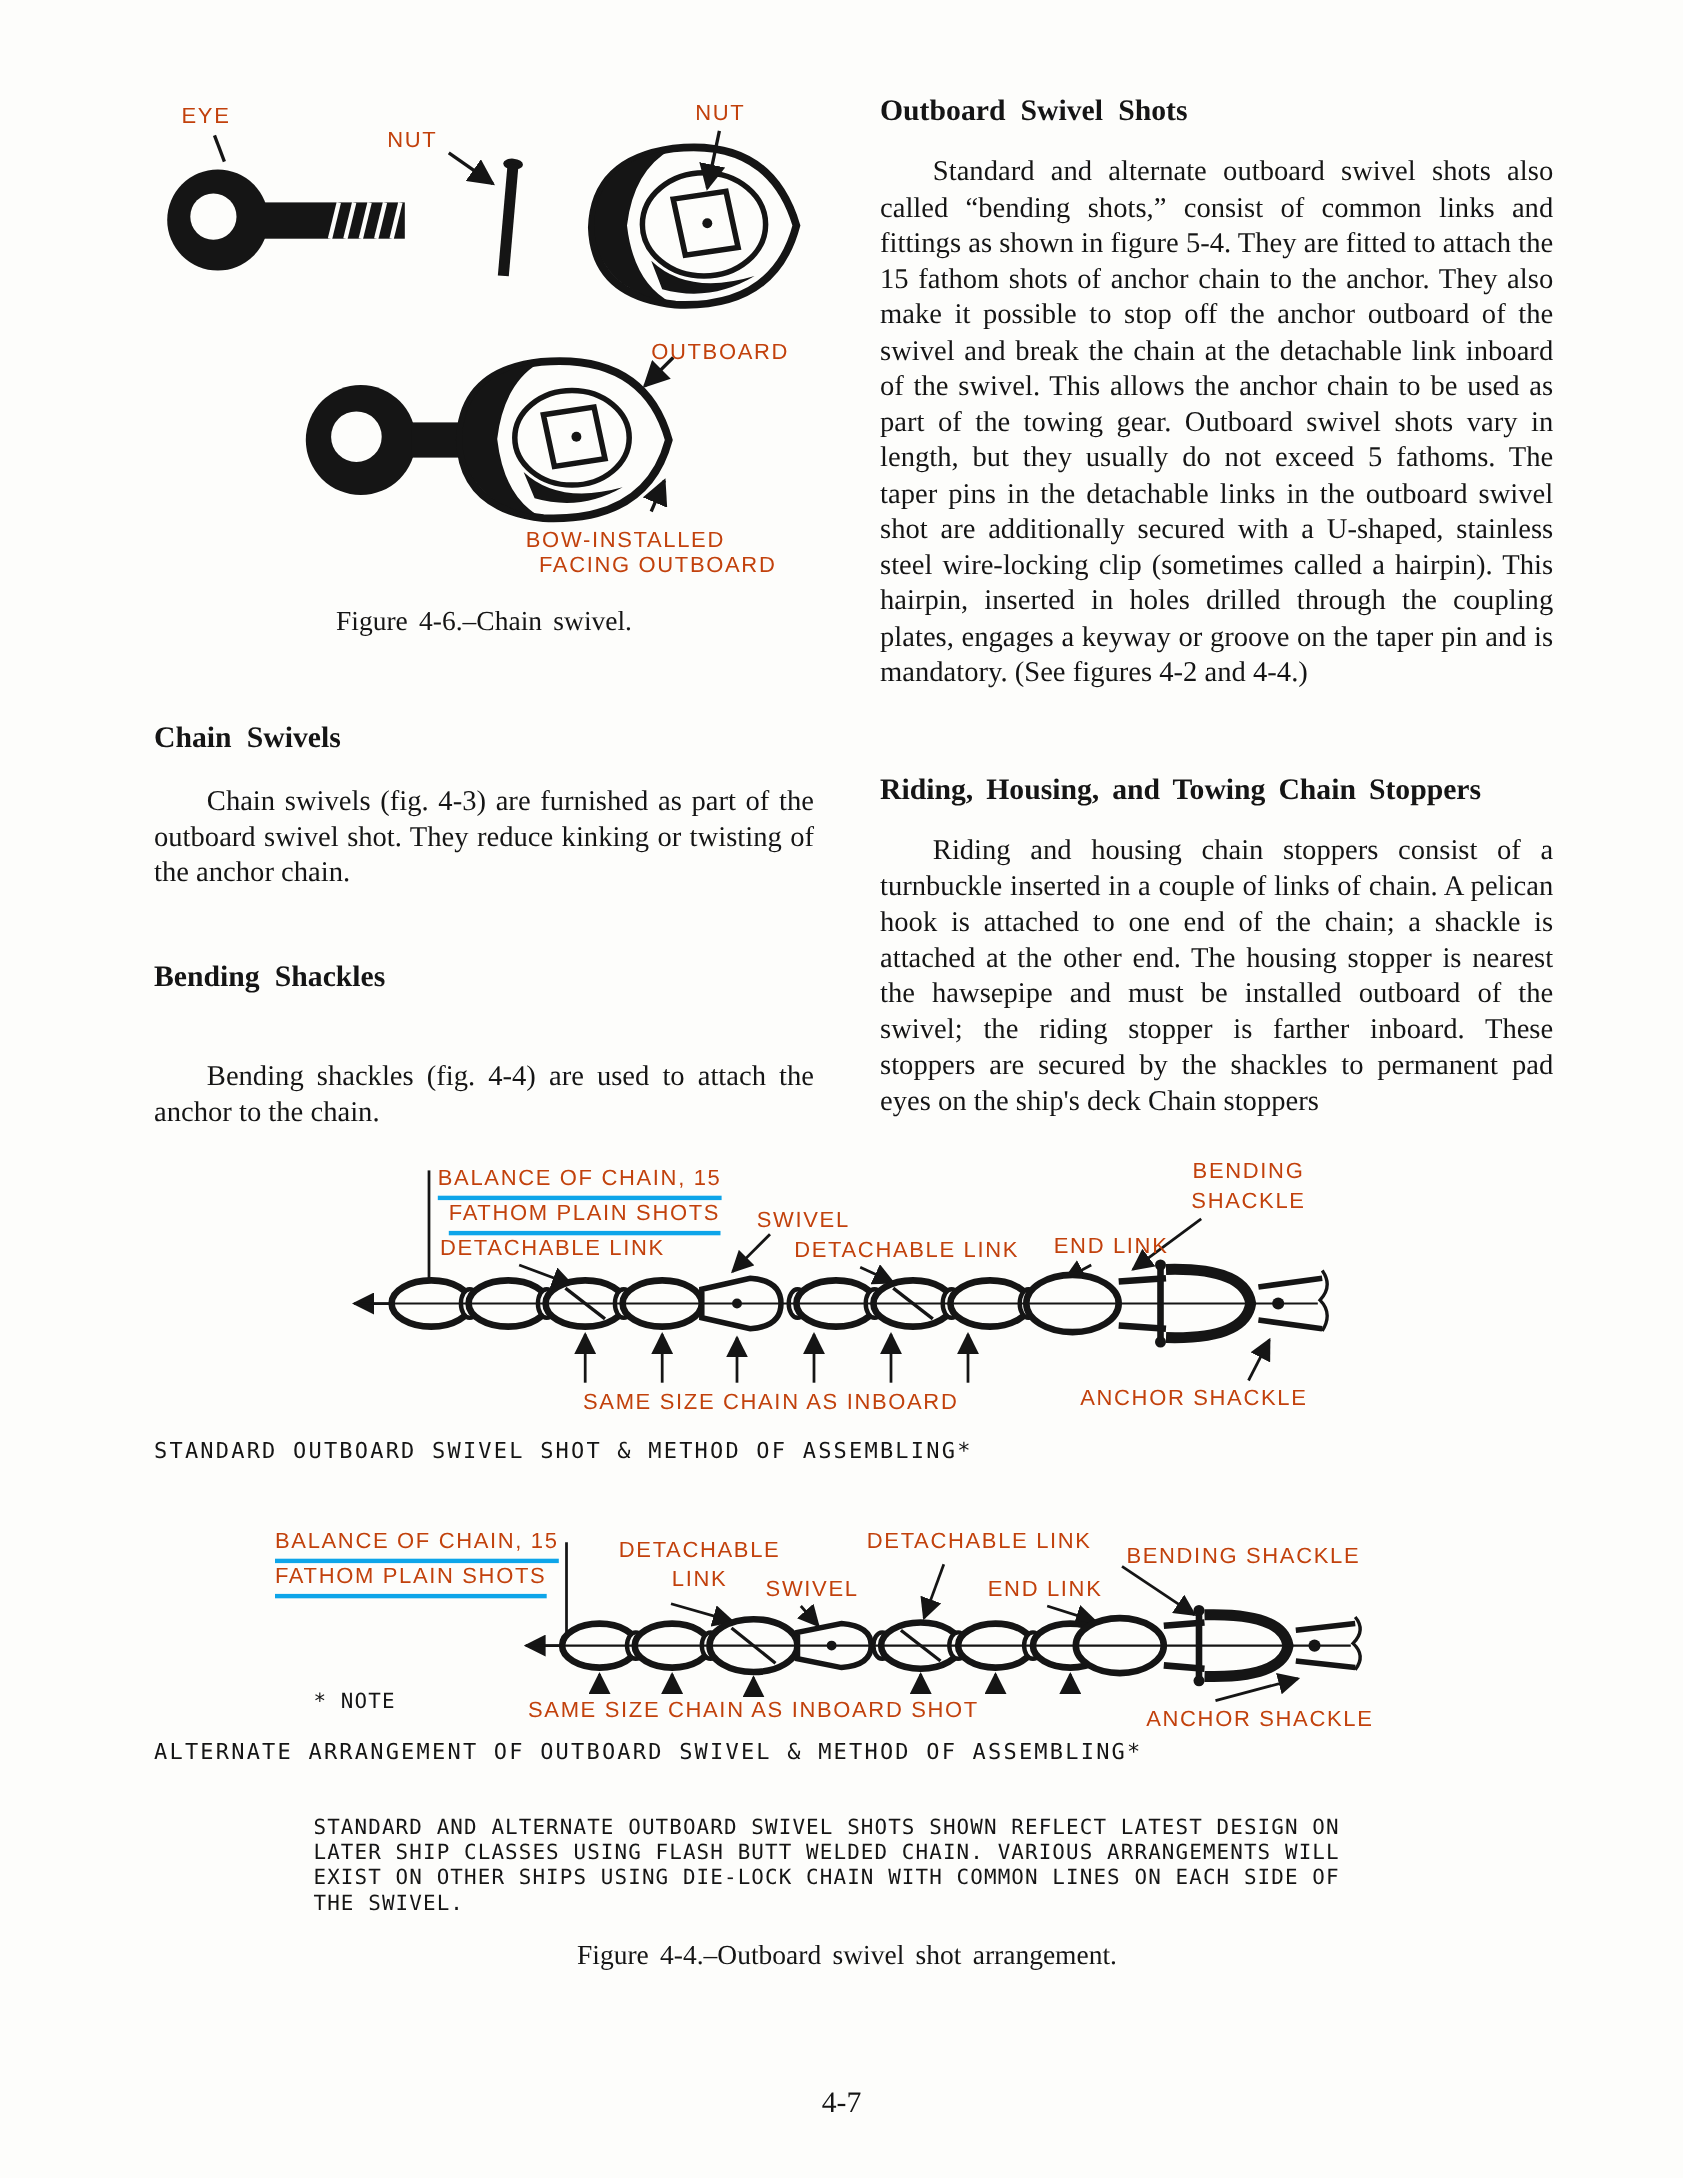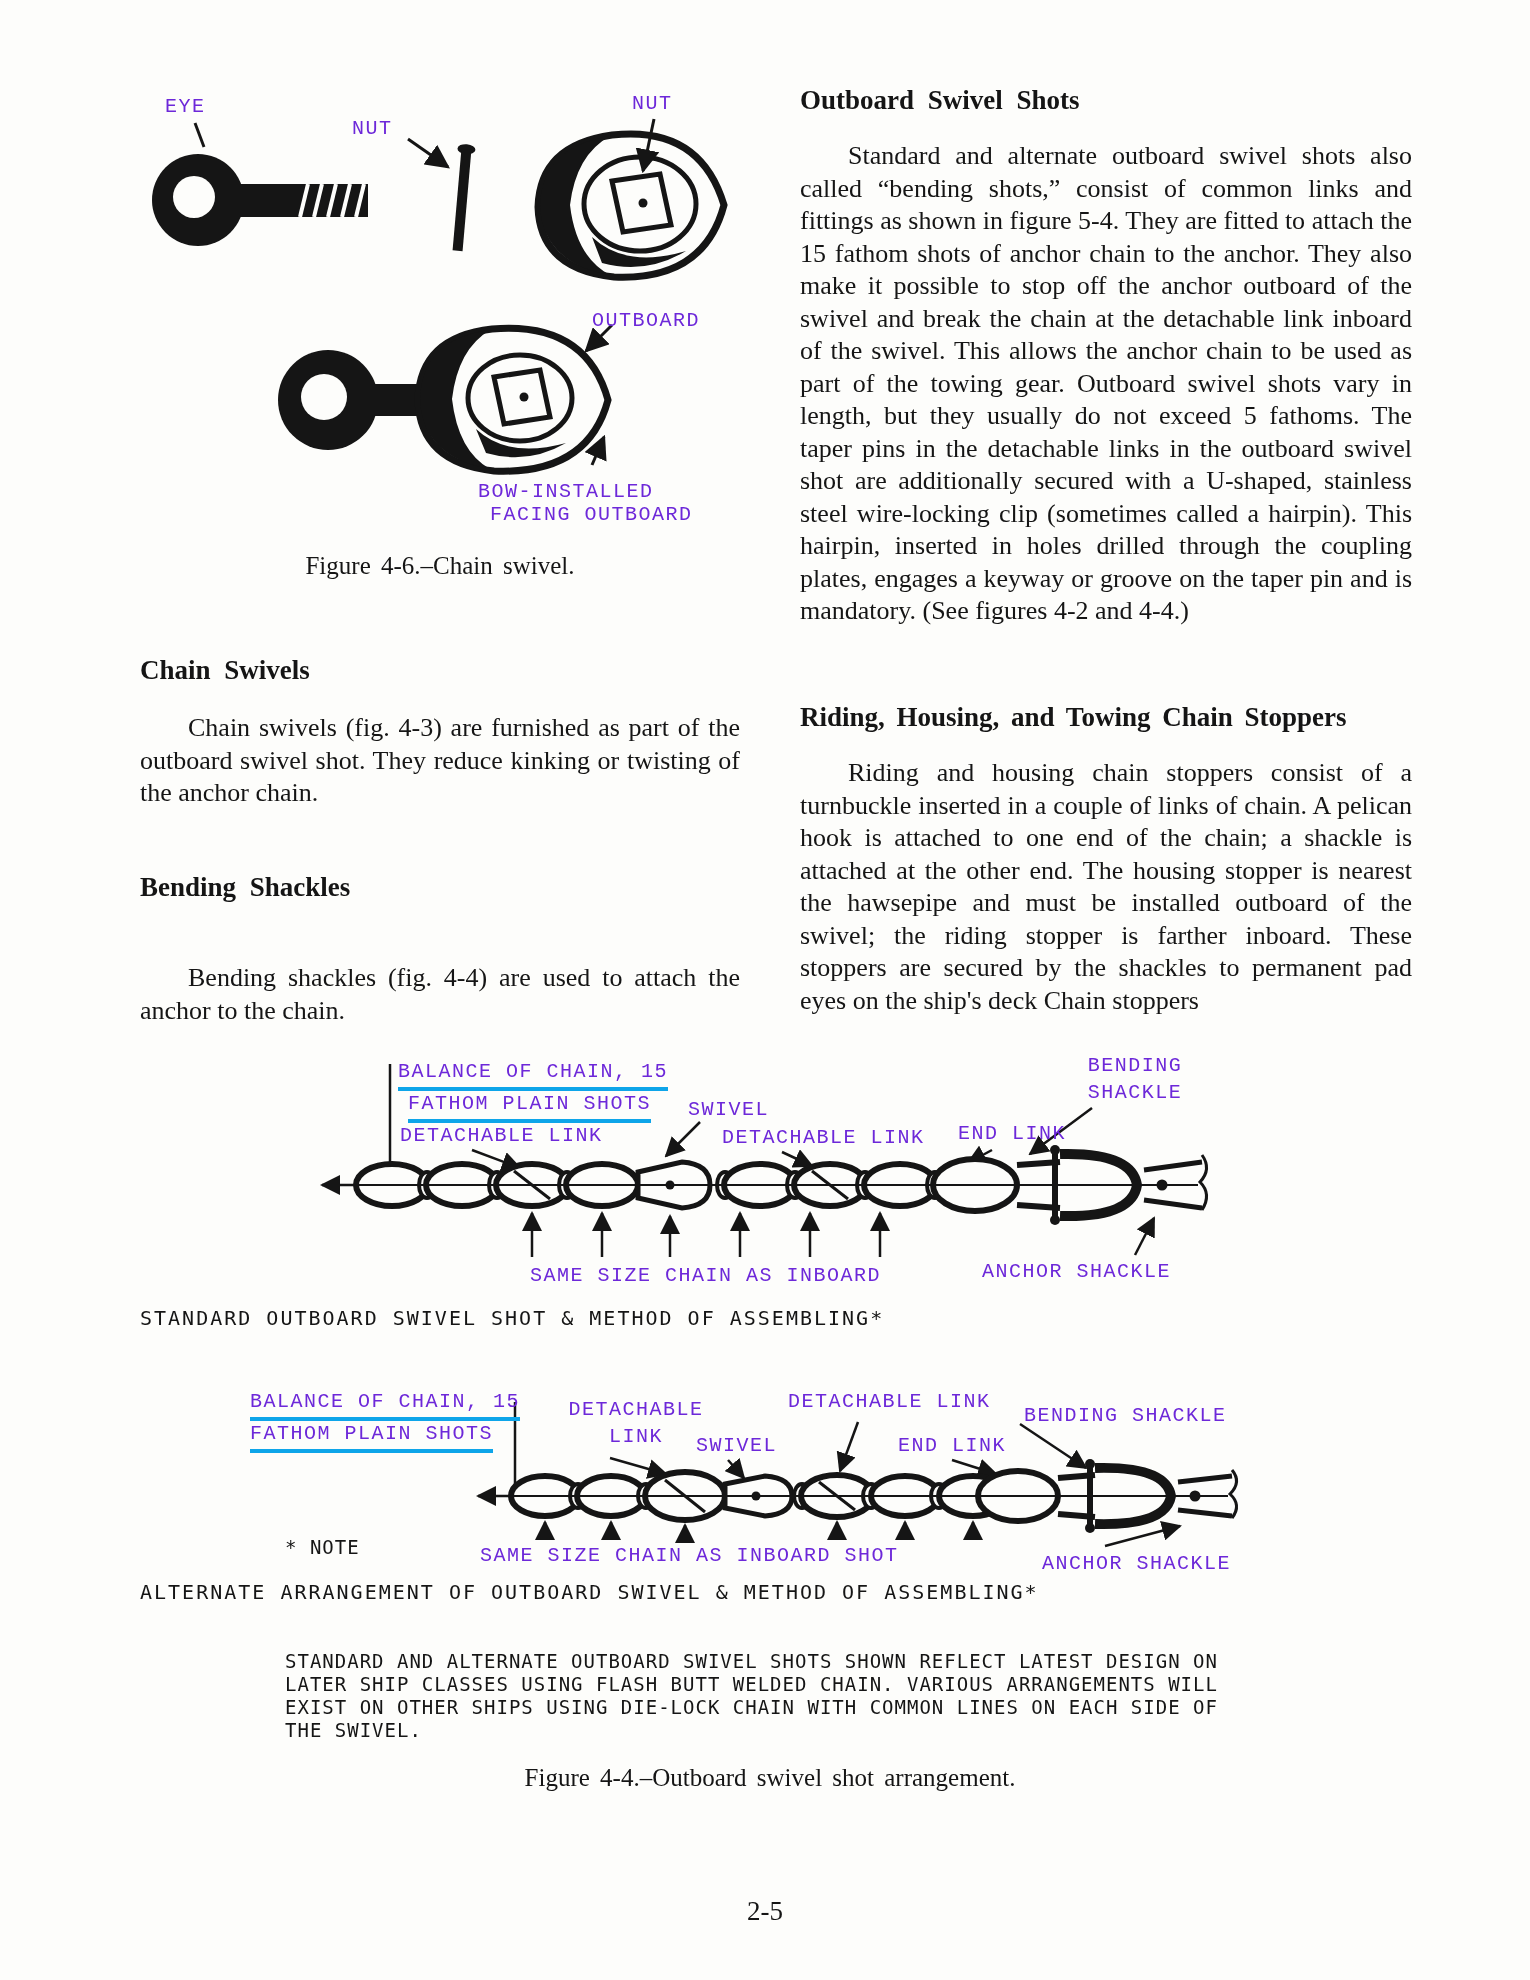--- a/index.html
+++ b/index.html
@@ -14,23 +14,23 @@
     font-size:27px; word-spacing:7px; white-space:nowrap;
   }
   .body-text {
     position:absolute; font-family:"Liberation Serif", serif;
     font-size:26px; line-height:32.5px; text-align:justify;
   }
   .indent { text-indent:48px; }
   .figwrap { position:absolute; }
   svg.art { position:absolute; left:0; top:0; width:100%; height:100%; }
   .lbl {
-    position:absolute; font-family:Liberation Mono, monospace;
+    position:absolute; font-family:Liberation Sans, sans-serif;
     font-size:20px; letter-spacing:1.5px; line-height:27px;
-    white-space:pre-line; color:#6d28d9;
+    white-space:pre-line; color:#c2410c;
   }
   .lbl.u { border-bottom:4px solid #0ea5e9; padding-bottom:2px; }
   .lbl.ctr { text-align:center; }
   .figcap {
     position:absolute; font-family:"Liberation Serif", serif;
     font-size:25px; text-align:center; word-spacing:4px;
   }
   .subcap {
     position:absolute; font-family:"DejaVu Sans Mono", monospace;
     font-size:20px; letter-spacing:2px; text-align:left;
@@ -272,15 +272,15 @@
   </div>
 
   <div class="note-txt" style="left:285px; top:1536px;">* NOTE</div>
   <div class="note-txt" style="left:285px; top:1650px; width:1060px;">STANDARD AND ALTERNATE OUTBOARD SWIVEL SHOTS SHOWN REFLECT LATEST DESIGN ON
 LATER SHIP CLASSES USING FLASH BUTT WELDED CHAIN.  VARIOUS ARRANGEMENTS WILL
 EXIST ON OTHER SHIPS USING DIE-LOCK CHAIN WITH COMMON LINES ON EACH SIDE OF
 THE SWIVEL.</div>
 
   <div class="figcap" style="left:140px; top:1764px; width:1260px;">Figure 4-4.–Outboard swivel shot arrangement.</div>
 
-  <div class="pagenum" style="left:0; top:1896px; width:1530px;">2-5</div>
+  <div class="pagenum" style="left:0; top:1896px; width:1530px;">4-7</div>
 
 </div>
 
 </body></html>

